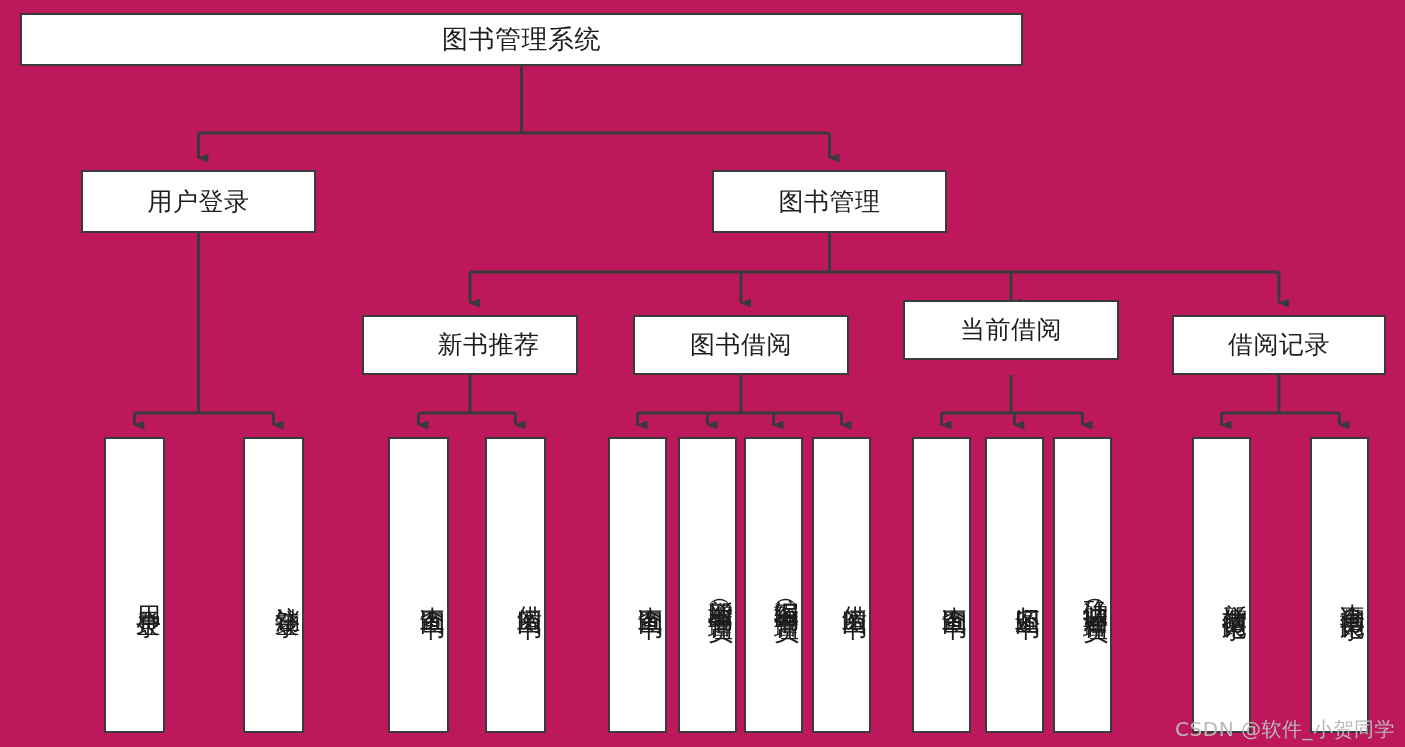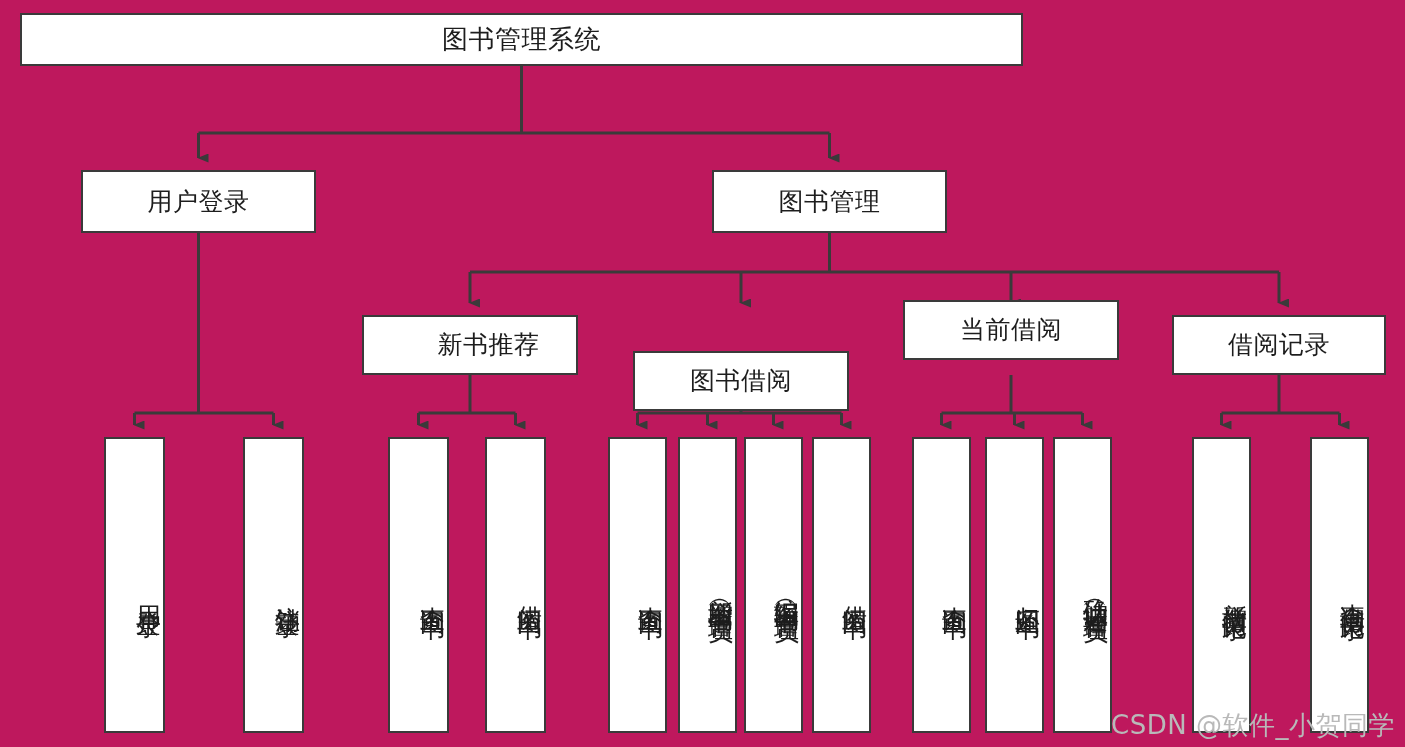--- a/index.html
+++ b/index.html
@@ -56,21 +56,21 @@
     display: block;
     white-space: nowrap;
   }
   .node.root {
     font-size: 26px;
   }
   #watermark {
     position: absolute;
     right: 10px;
     bottom: 4px;
-    font-size: 26px;
+    font-size: 20px;
     color: #b9b9b9;
     letter-spacing: 0.5px;
     white-space: nowrap;
     font-family: "DejaVu Sans", "Liberation Sans", sans-serif;
     margin-left: 42px;
   }
 </style>
 </head>
 <body>
 
@@ -125,21 +125,21 @@
       </div>
       <div class="node horiz lvl2" style="left: 81px; top: 170px; width: 235px; height: 63px;">
         <span class="label">用户登录</span>
       </div>
       <div class="node horiz lvl2" style="left: 712px; top: 170px; width: 235px; height: 63px; text-align: center;">
         <span class="label">图书管理</span>
       </div>
       <div class="node horiz lvl3" style="left: 362px; top: 315px; width: 216px; height: 60px; padding-left: 37px;">
         <span class="label">新书推荐</span>
       </div>
-      <div class="node horiz lvl3" style="left: 633px; top: 315px; width: 216px; height: 60px; margin-top: 36px;">
+      <div class="node horiz lvl3" style="left: 633px; top: 315px; width: 216px; height: 60px;">
         <span class="label">图书借阅</span>
       </div>
       <div class="node horiz lvl3" style="left: 903px; top: 300px; width: 216px; height: 60px;">
         <span class="label">当前借阅</span>
       </div>
       <div class="node horiz lvl3" style="left: 1172px; top: 315px; width: 214px; height: 60px; text-align: center;">
         <span class="label">借阅记录</span>
       </div>
       <div class="node vert leaf" style="left: 104px; top: 437px; width: 61px; height: 296px;">
         <span class="label">用户登录</span>

